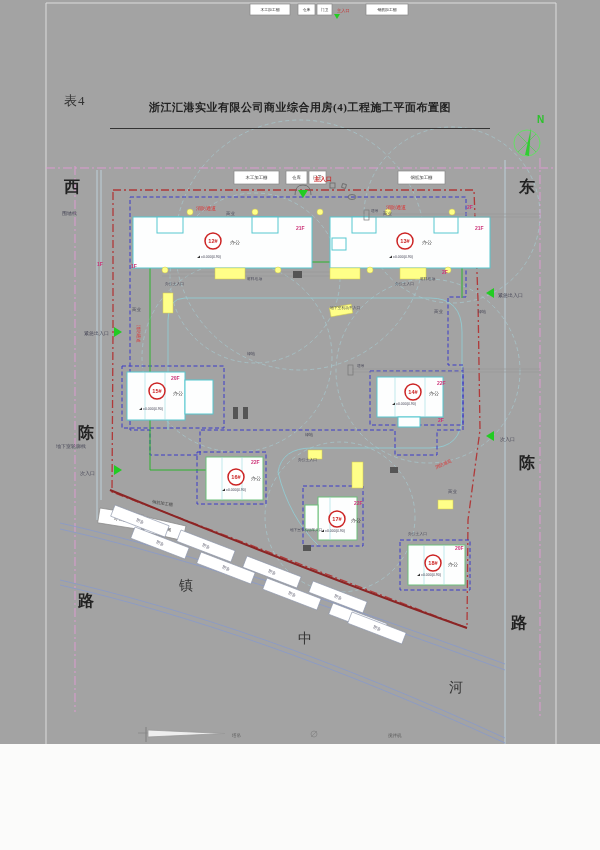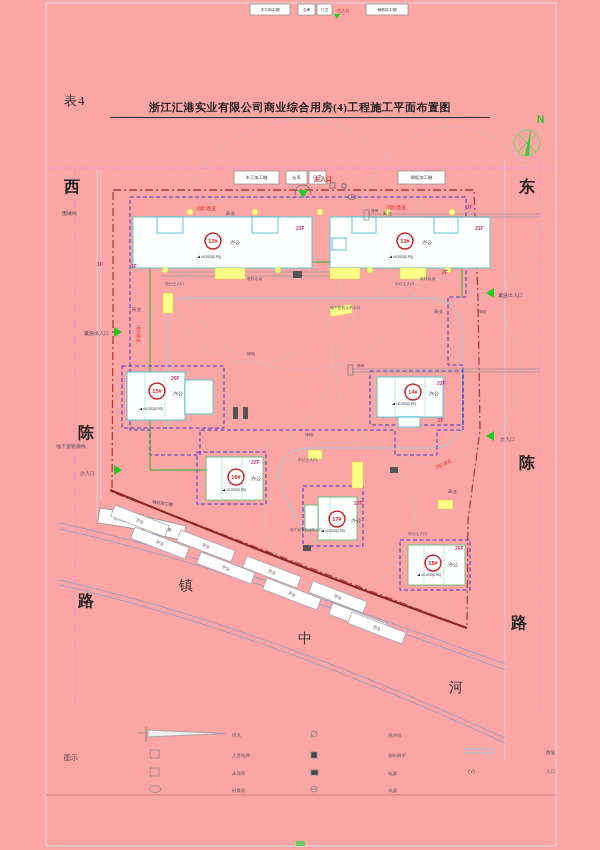--- a/index.html
+++ b/index.html
@@ -1,22 +1,22 @@
 <!DOCTYPE html>
 <html><head>
 <meta charset="utf-8">
 <style>
   html,body{margin:0;padding:0;background:#fbfbfa;}
-  #page{position:relative;width:600px;height:850px;background:#fca5a5;overflow:hidden;
+  #page{position:relative;width:600px;height:744px;background:#a3a3a3;overflow:hidden;
         font-family:"Liberation Sans",sans-serif;}
   #sheetno{position:absolute;left:64px;top:92px;font-size:13px;color:#333;
            font-family:"Liberation Serif",serif;letter-spacing:1px;}
   #maintitle{position:absolute;left:110px;top:100px;width:380px;text-align:center;
              font-size:11px;font-weight:bold;color:#222;font-family:"Liberation Serif",serif;
-             border-bottom:1px solid #333;padding-bottom:2px;letter-spacing:0.5px;}
+             border-bottom:1px solid #333;padding-bottom:13px;letter-spacing:0.5px;}
   svg text{font-family:"Liberation Sans",sans-serif;}
 </style>
 </head>
 <body>
 
 <div id="page">
   <div id="sheetno">表4</div>
   <div id="maintitle">浙江汇港实业有限公司商业综合用房(4)工程施工平面布置图</div>
 
   <svg id="plan" width="600" height="850" viewBox="0 0 600 850">

